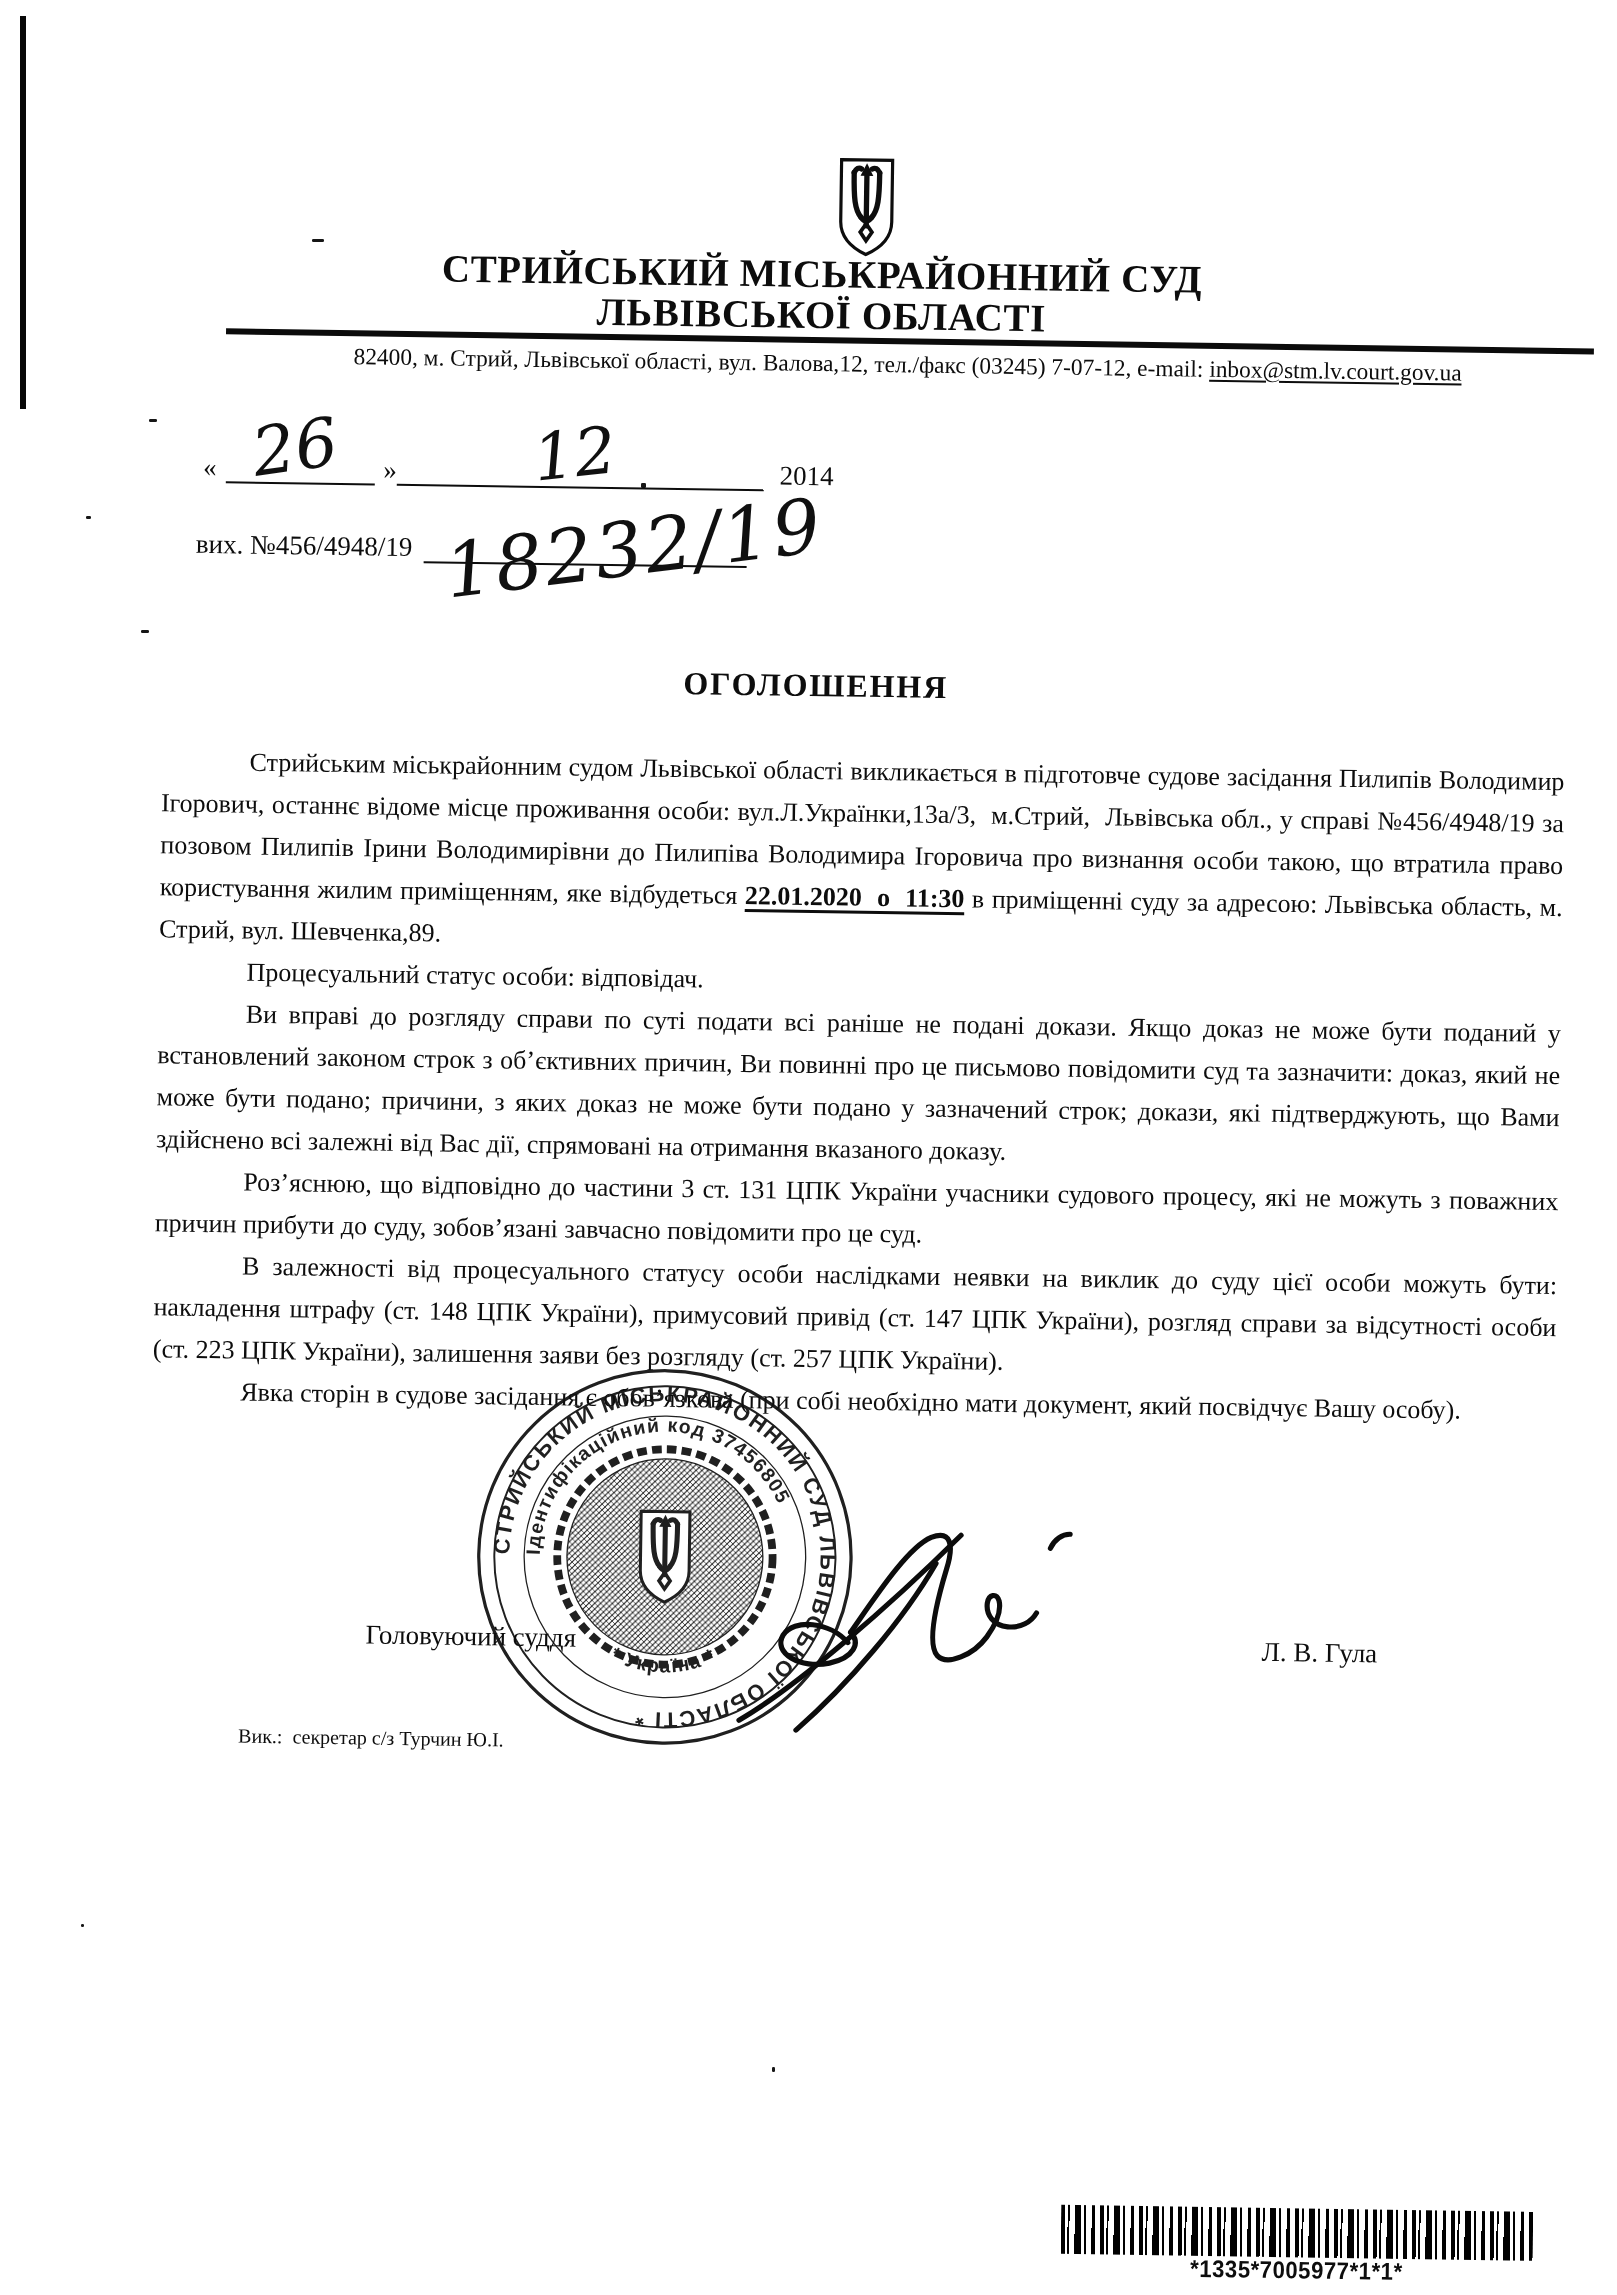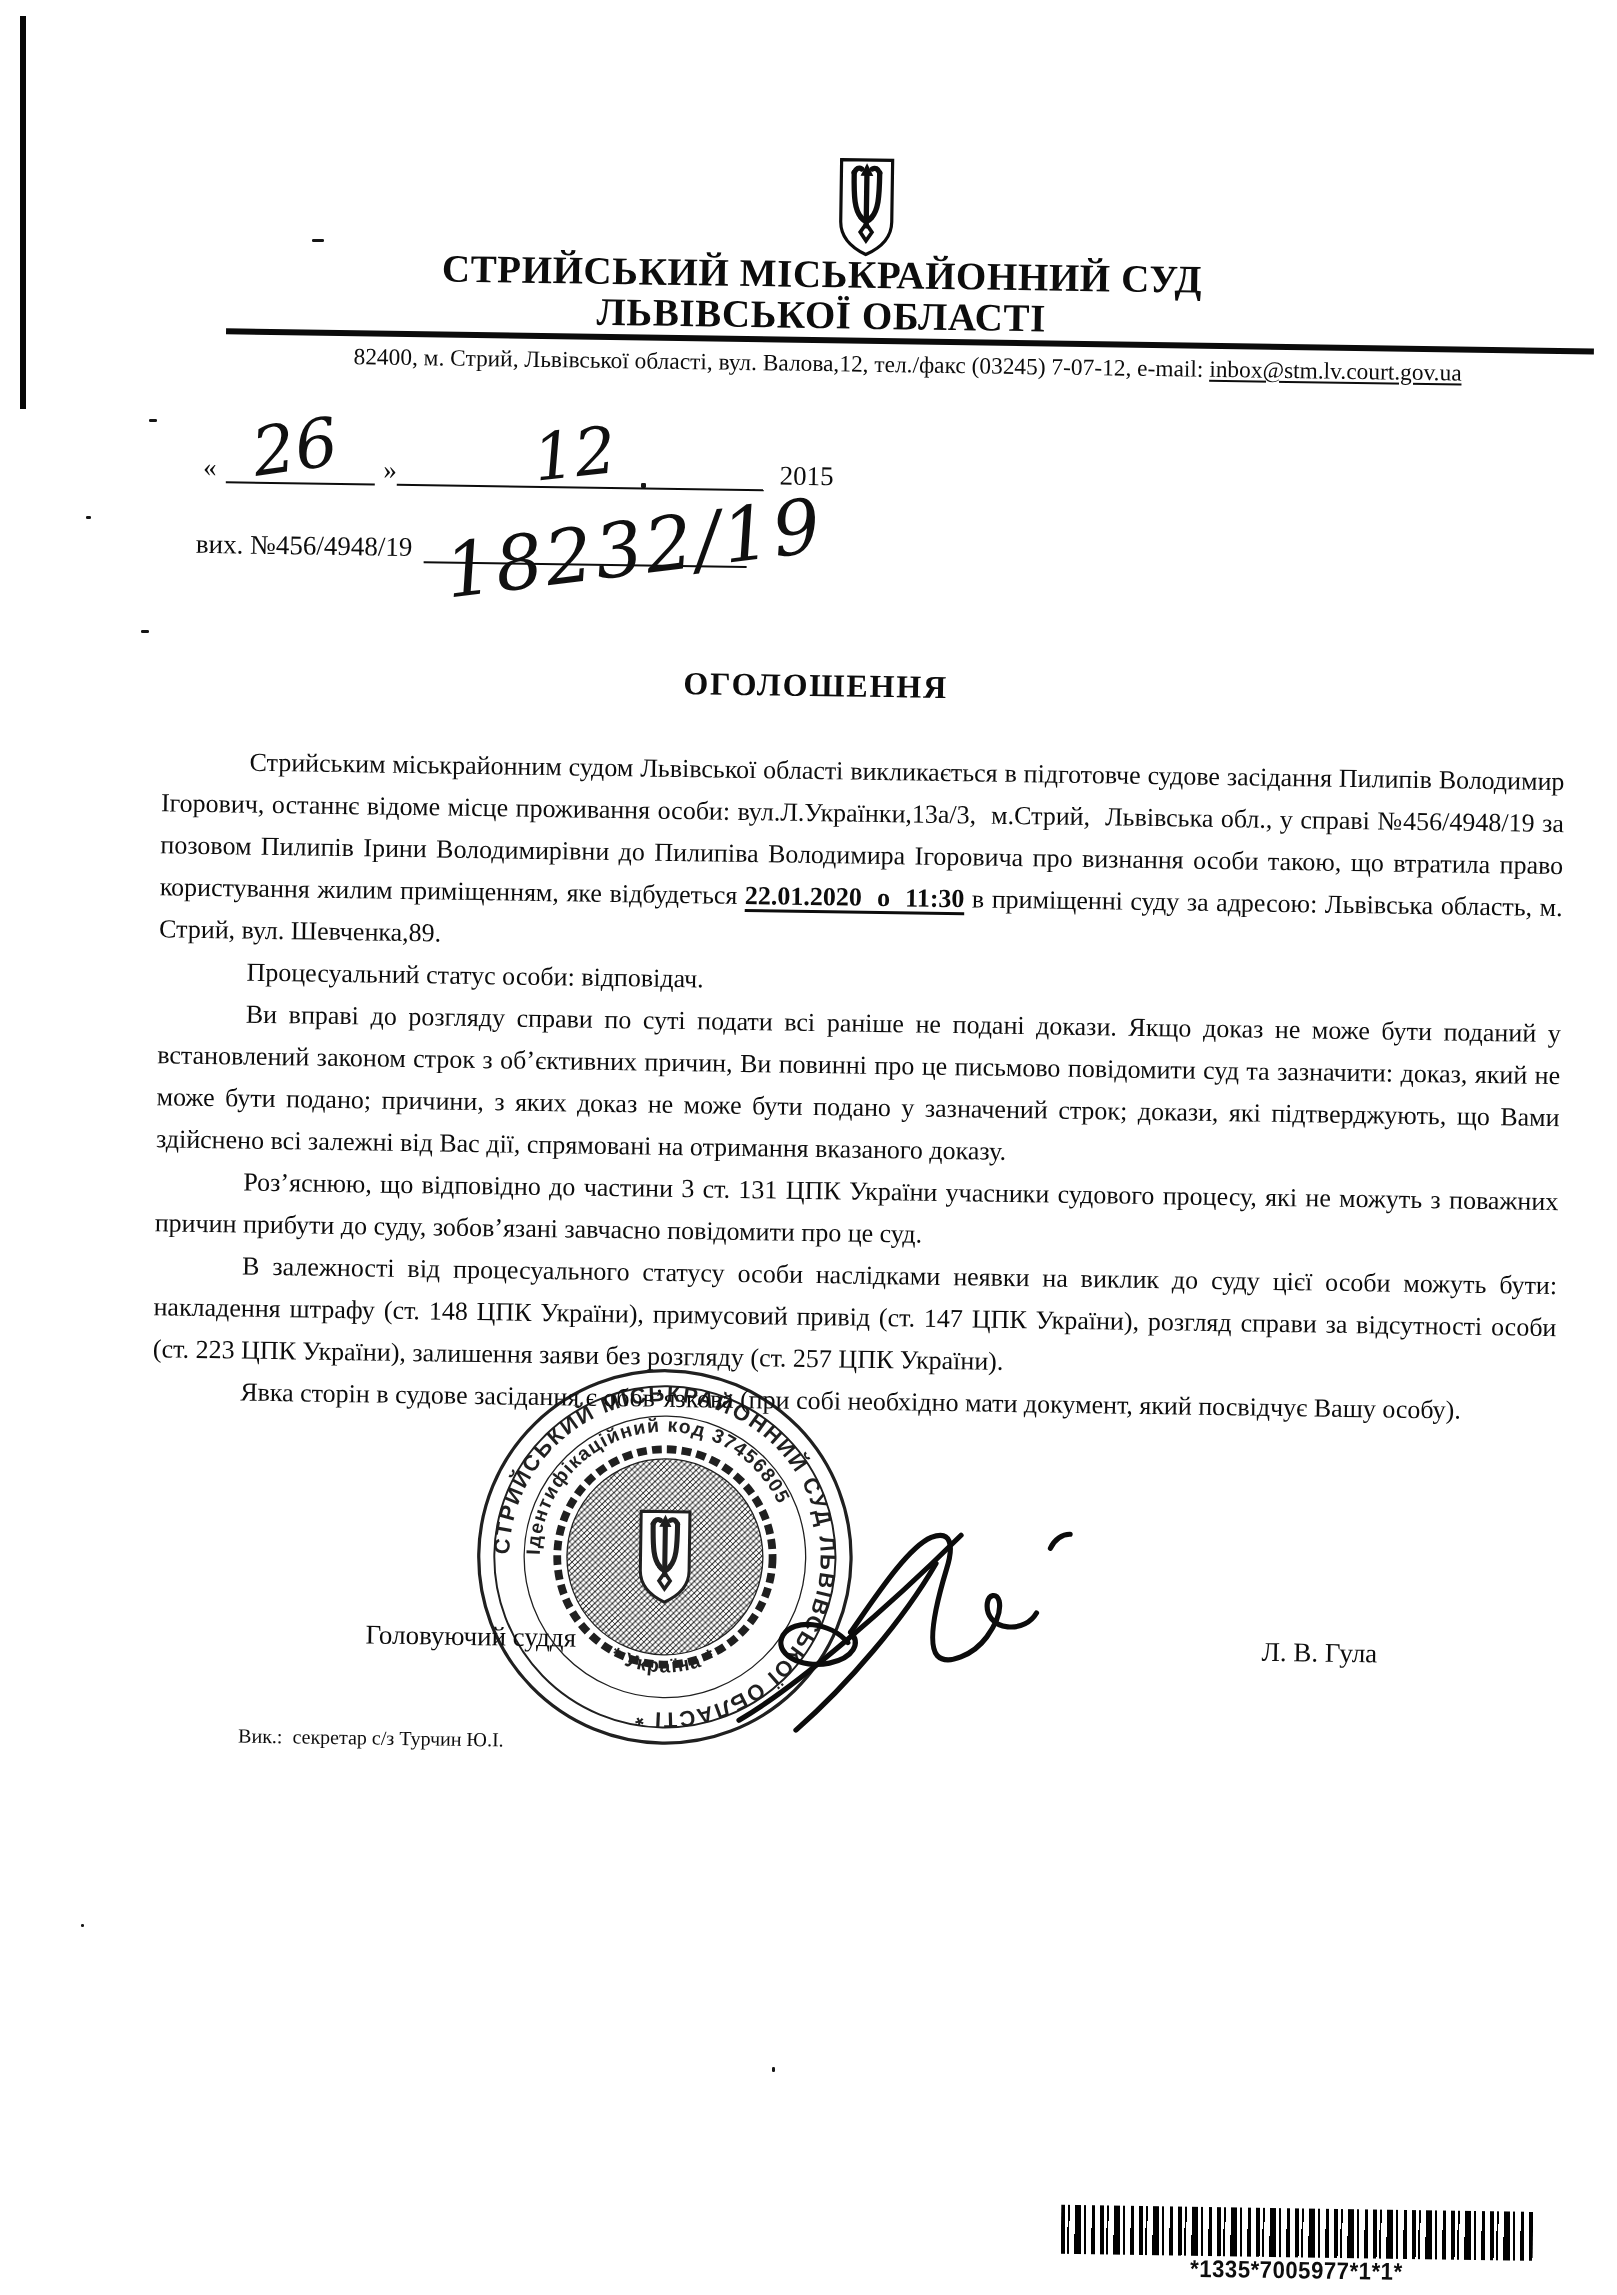--- a/index.html
+++ b/index.html
@@ -97,21 +97,21 @@
       <use href="#tryzub"></use>
     </svg>
     <div class="court-name">
       <div>СТРИЙСЬКИЙ МІСЬКРАЙОННИЙ СУД</div>
       <div>ЛЬВІВСЬКОЇ ОБЛАСТІ</div>
     </div>
     <div class="rule"></div>
     <div class="address"><span>82400, м. Стрий, Львівської області, вул. Валова,12, тел./факс (03245) 7-07-12, e-mail: </span><span class="email">inbox@stm.lv.court.gov.ua</span></div>
 
     <div class="date-row">
-      <span>«</span><span class="blank blank1"><span class="hw hw-day">26</span></span><span>»</span><span class="blank blank2"><span class="hw hw-month">12</span></span><span>2015</span>
+      <span>«</span><span class="blank blank1"><span class="hw hw-day">26</span></span><span>»</span><span class="blank blank2"><span class="hw hw-month">12</span></span><span>2014</span>
     </div>
     <div class="out-row">
       <span>вих. №456/4948/19</span><span class="blank blank3"><span class="hw hw-num">18232/19</span></span>
     </div>
 
     <h1 class="doc-title">ОГОЛОШЕННЯ</h1>
     <div class="body-text">
         <p><span>Стрийським міськрайонним судом Львівської області викликається в підготовче судове засідання Пилипів Володимир Ігорович, останнє відоме місце проживання особи: вул.Л.Українки,13а/3,&nbsp; м.Стрий,&nbsp; Львівська обл., у справі №456/4948/19 за позовом Пилипів Ірини Володимирівни до Пилипіва Володимира Ігоровича про визнання особи такою, що втратила право користування жилим приміщенням, яке відбудеться </span><span class="b u">22.01.2020&nbsp; о&nbsp; 11:30</span><span> в приміщенні суду за адресою: Львівська область, м. Стрий, вул. Шевченка,89.</span></p>
         <p><span>Процесуальний статус особи: відповідач.</span></p>
         <p><span>Ви вправі до розгляду справи по суті подати всі раніше не подані докази. Якщо доказ не може бути поданий у встановлений законом строк з об’єктивних причин, Ви повинні про це письмово повідомити суд та зазначити: доказ, який не може бути подано; причини, з яких доказ не може бути подано у зазначений строк; докази, які підтверджують, що Вами здійснено всі залежні від Вас дії, спрямовані на отримання вказаного доказу.</span></p>

